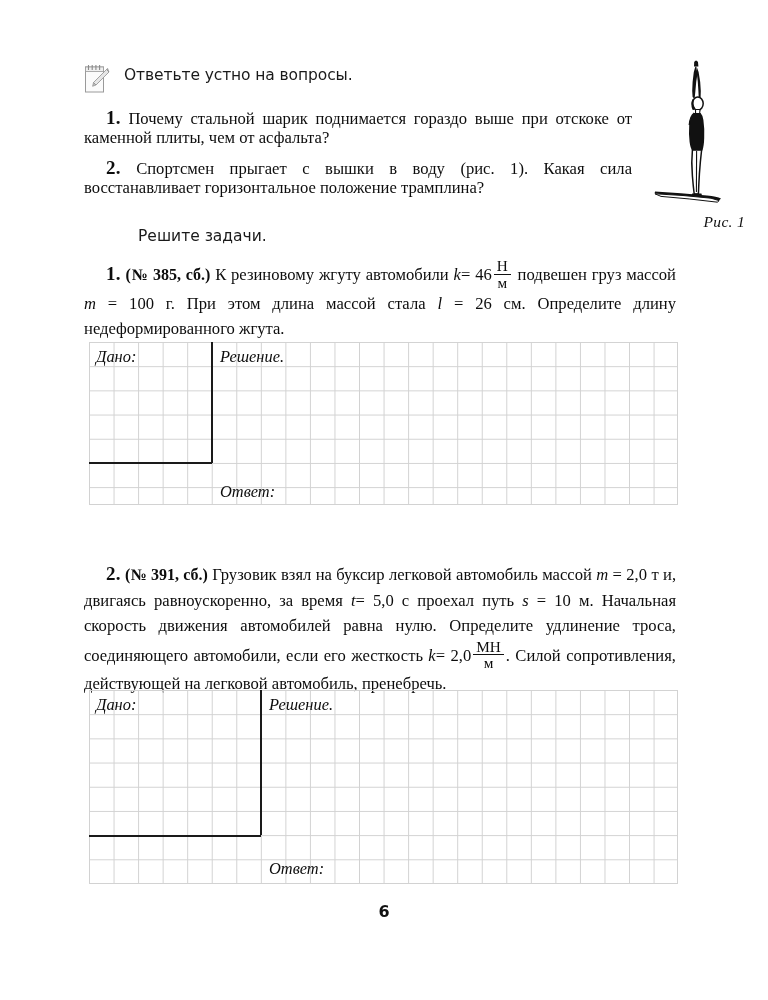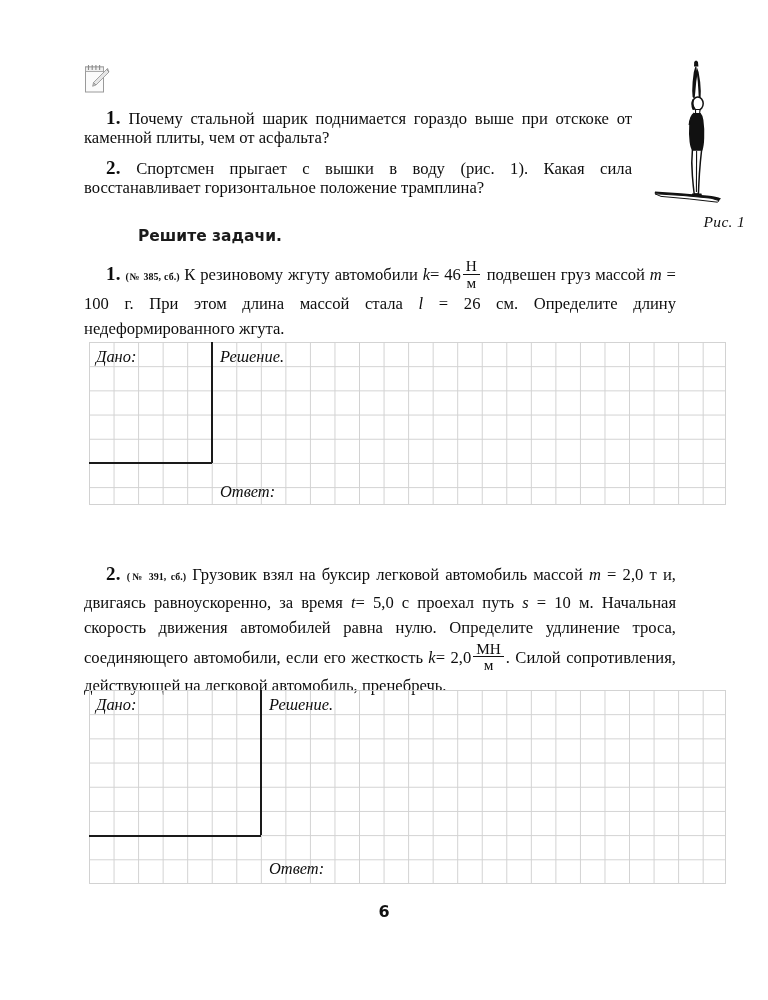--- a/index.html
+++ b/index.html
@@ -76,32 +76,31 @@
   }
 
   
   .solve-label {
     position: absolute;
     left: 138px;
     top: 227px;
     font-family: "DejaVu Sans", "Liberation Sans", sans-serif;
     font-size: 15.5px;
     color: #1a1a1a;
-    font-weight: bold;
   }
 
   
   .problem {
     position: absolute;
     font-size: 16.6px;
     line-height: 25.5px;
     text-align: justify;
     color: #0d0d0d;
   }
-  .sb-ref { font-size: 10px; font-weight: bold; }
+  .sb-ref { font-size: 16px; font-weight: bold; }
   .var { font-style: italic; }
 
   
   .frac {
     display: inline-block;
     vertical-align: -0.52em;
     text-align: center;
     line-height: 1.04;
     margin: 0 2px;
     font-size: 0.92em;
@@ -110,21 +109,20 @@
   .frac .den {
     display: block;
     border-top: 1.3px solid #111;
     padding: 0 3px;
   }
 
   
   .grid-wrap {
     position: absolute;
     border: 0;
-    padding-left: 48px;
   }
   .grid {
     position: absolute;
     inset: 0;
     background-image:
       linear-gradient(to right, #d2d2d2 1.4px, transparent 1.4px),
       linear-gradient(to bottom, #d2d2d2 1.4px, transparent 1.4px);
     background-size: 24.55px 24.2px;
     background-position: 0 0, 0 0;
   }
@@ -179,20 +177,21 @@
         <line x1="8.2" y1="1" x2="8.2" y2="6" stroke="#8a8a8a" stroke-width="1.1"></line>
         <line x1="11.9" y1="1" x2="11.9" y2="6" stroke="#8a8a8a" stroke-width="1.1"></line>
         <line x1="15.6" y1="1" x2="15.6" y2="6" stroke="#8a8a8a" stroke-width="1.1"></line>
         <g>
           <polygon points="22.5,5.5 25,8 12,21 9.5,18.5" fill="#e6e6e6" stroke="#8f8f8f" stroke-width="0.8"></polygon>
           <polygon points="9.5,18.5 12,21 8.6,22.3" fill="#bdbdbd" stroke="#8f8f8f" stroke-width="0.7"></polygon>
           <polygon points="22.5,5.5 25,8 23.6,4.3" fill="#a8a8a8" stroke="#8f8f8f" stroke-width="0.6"></polygon>
         </g>
       </svg>
     </span>
+    <span class="oral-head-label">Ответьте устно на вопросы.</span>
   </div>
 
   <div class="qtext" style="left:84px; top:108px; width:548px;">
     <span class="qindent"></span><span class="qnum">1.</span>
     <span>Почему стальной шарик поднимается гораздо выше при отскоке от каменной плиты, чем от асфальта?</span>
   </div>
 
   <div class="qtext" style="left:84px; top:158px; width:548px;">
     <span class="qindent"></span><span class="qnum">2.</span>
     <span>Спортсмен прыгает с вышки в воду (рис. 1). Какая сила восстанавливает горизонтальное положение трамплина?</span>

